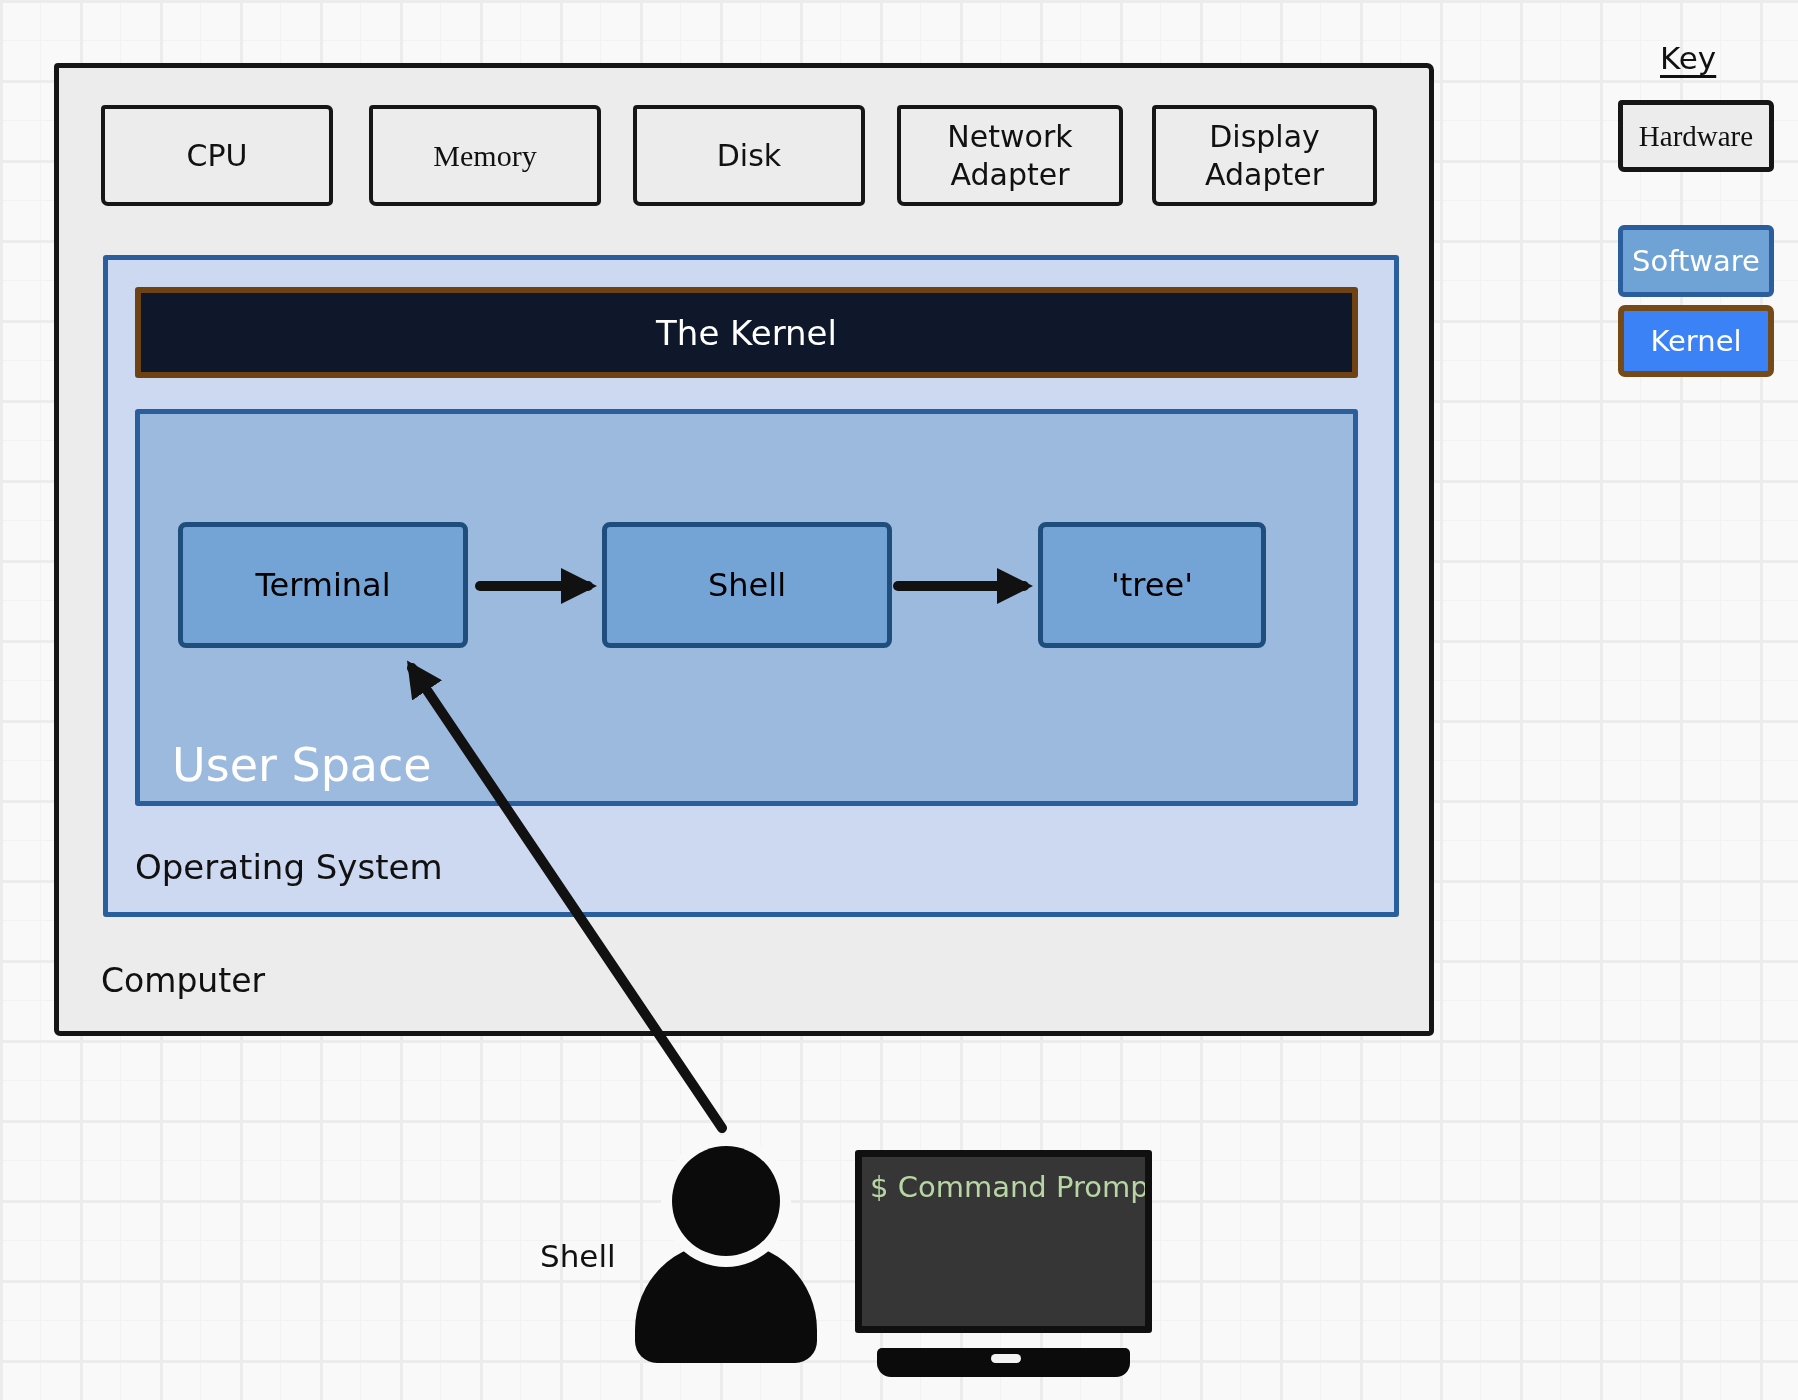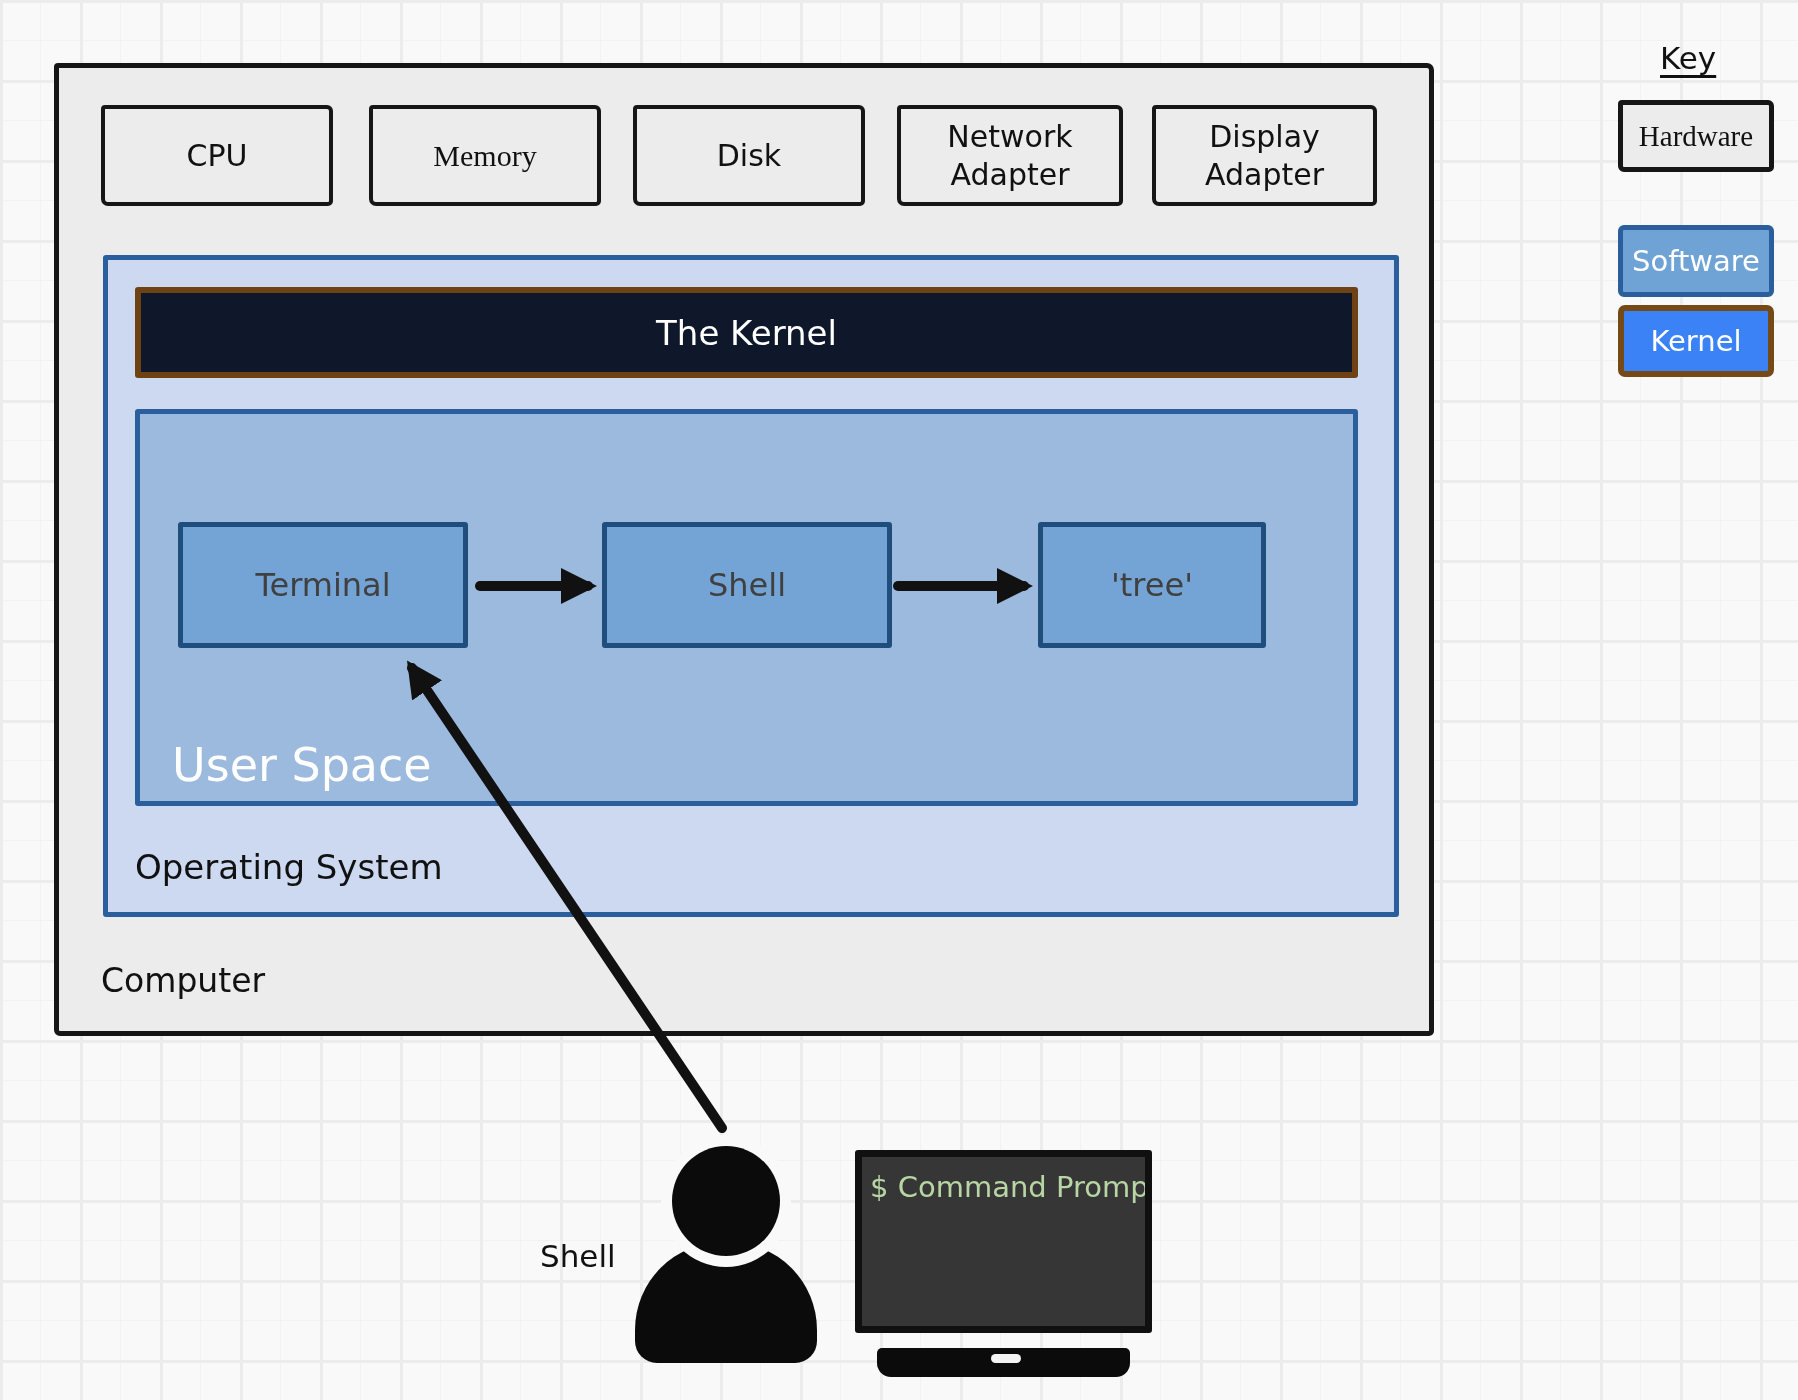--- a/index.html
+++ b/index.html
@@ -36,22 +36,22 @@
     border:6px solid #6e4213;border-radius:3px;display:flex;align-items:center;
     justify-content:center;color:#fff;font-size:34px;}
   
   .userspace{left:135px;top:409px;width:1223px;height:397px;background:#9cbade;
     border:5px solid #2a5e9c;border-radius:3px;}
   .uslabel{left:172px;top:738px;font-size:46px;color:#fff;}
   .oslabel{left:135px;top:847px;font-size:34px;color:#111;}
   .complabel{left:101px;top:961px;font-size:33px;color:#111;}
   
   .procbox{top:522px;height:126px;background:#74a4d6;border:5px solid #1f4e7c;
-    border-radius:3px;display:flex;align-items:center;justify-content:center;
-    color:#404040;font-size:32px;}
+    border-radius:8px;display:flex;align-items:center;justify-content:center;
+    color:#000000;font-size:32px;}
   .proc-terminal{left:178px;width:290px;}
   .proc-shell{left:602px;width:290px;}
   .proc-tree{left:1038px;width:228px;}
   
   .keytitle{left:1660px;top:40px;font-size:31px;text-decoration:underline;
     text-underline-offset:6px;color:#111;}
   .keybox{left:1618px;width:156px;height:72px;display:flex;align-items:center;
     justify-content:center;font-size:29px;}
   .key-hardware{top:100px;background:#ececec;border:5px solid #161616;
     border-radius:4px 6px 5px 6px;color:#111;font-family:Liberation Serif, serif;}

